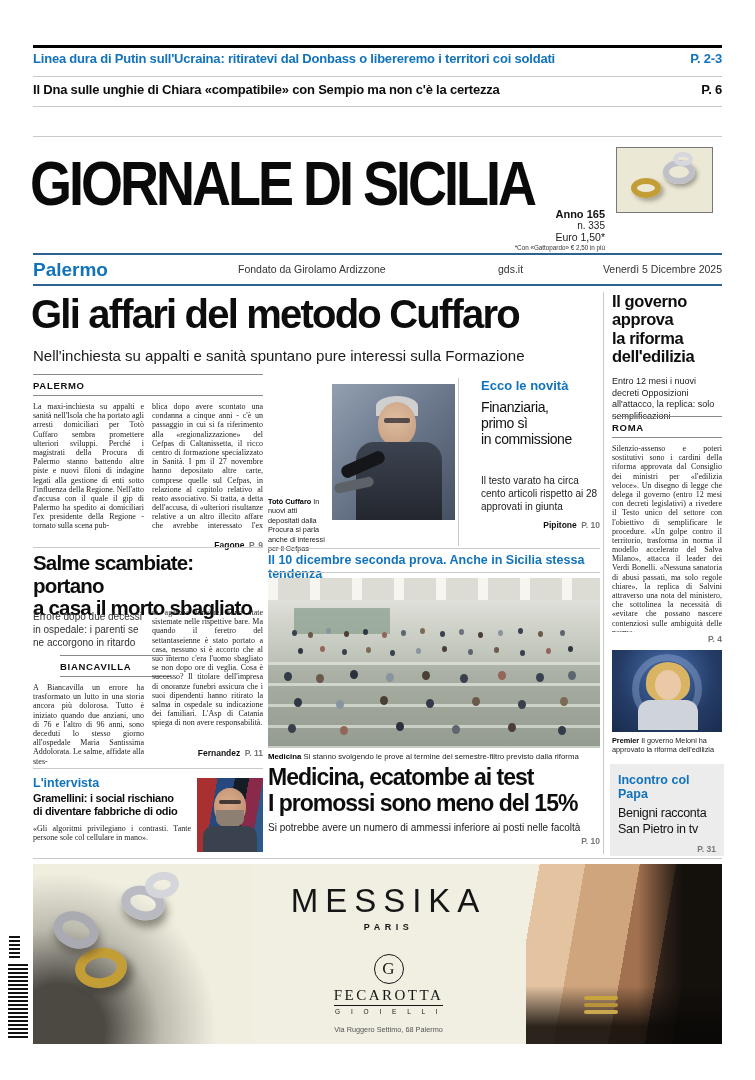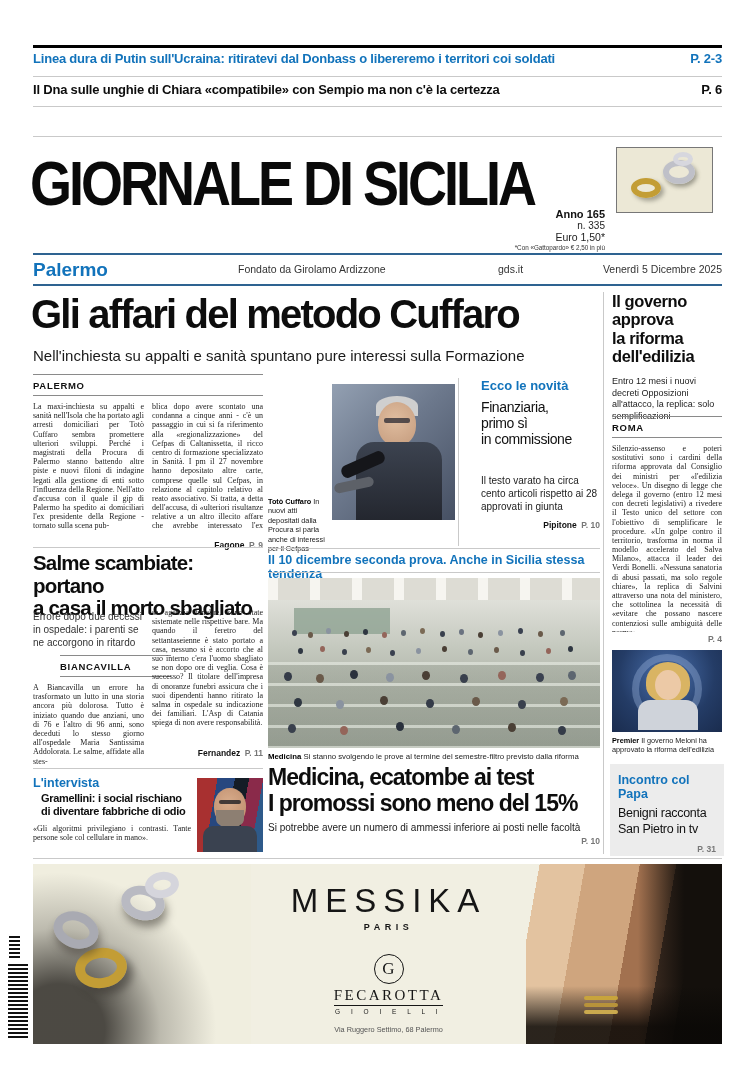--- a/index.html
+++ b/index.html
@@ -215,21 +215,21 @@
   <div class="abs capt" style="left:268px;top:752px;width:332px;font-size:7.8px;">
     <b>Medicina</b>
     <span>Si stanno svolgendo le prove al termine del semestre-filtro previsto dalla riforma</span>
   </div>
   <div class="abs pre" style="left:268px;top:765px;width:332px;font-size:23px;font-weight:800;letter-spacing:-1px;line-height:1.12;color:#0d0d0d;">Medicina, ecatombe ai test
 I promossi sono meno del 15%</div>
   <div class="abs" style="left:268px;top:822px;width:332px;font-size:10px;color:#222;">Si potrebbe avere un numero di ammessi inferiore ai posti nelle facoltà</div>
   <div class="abs right byline-page" style="left:268px;top:836px;width:332px;">P. 10</div>
 
   <div class="abs bluek" style="left:33px;top:776px;font-size:12.5px;">L'intervista</div>
-  <div class="abs pre" style="left:33px;top:792px;width:170px;font-size:11px;font-weight:bold;line-height:1.2;letter-spacing:-0.3px;color:#0d0d0d;margin-left:8px;">Gramellini: i social rischiano
+  <div class="abs pre" style="left:33px;top:792px;width:170px;font-size:11px;font-weight:bold;line-height:1.2;letter-spacing:-0.3px;color:#0d0d0d;">Gramellini: i social rischiano
 di diventare fabbriche di odio</div>
   <div class="abs serif" style="left:33px;top:824px;width:158px;height:22px;">«Gli algoritmi privilegiano i contrasti. Tante persone sole col cellulare in mano».</div>
   <div class="abs right" style="left:33px;top:846px;width:158px;margin-top:28px;">
     <span class="byline-name">Fallica</span>
     <span class="byline-page">P. 12</span>
   </div>
   <div class="ph" style="left:197px;top:778px;width:66px;height:74px;">
     <div class="gram-bg">
       <div class="gram-head"></div>
       <div class="gram-beard"></div>

